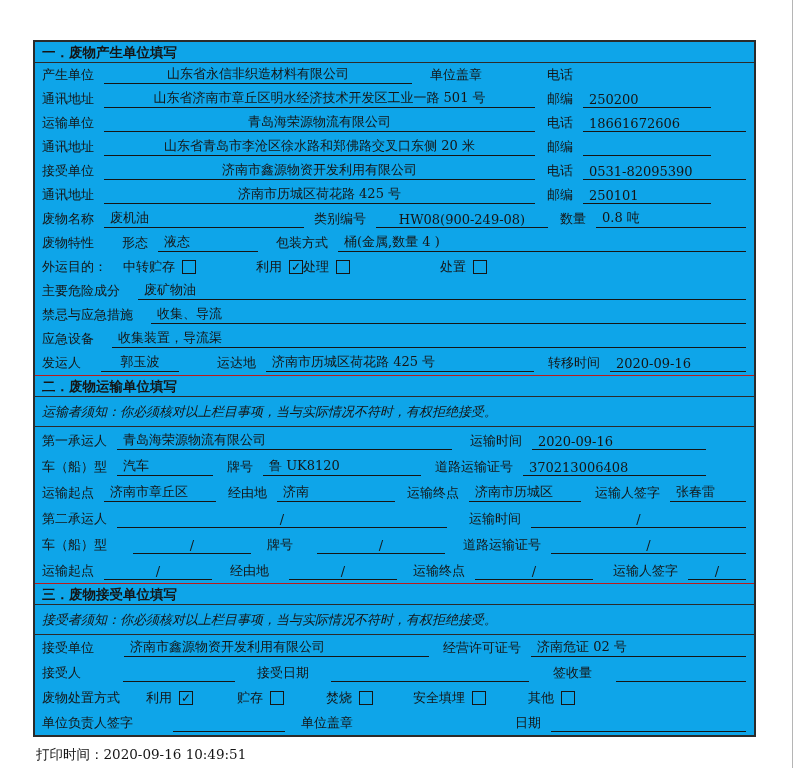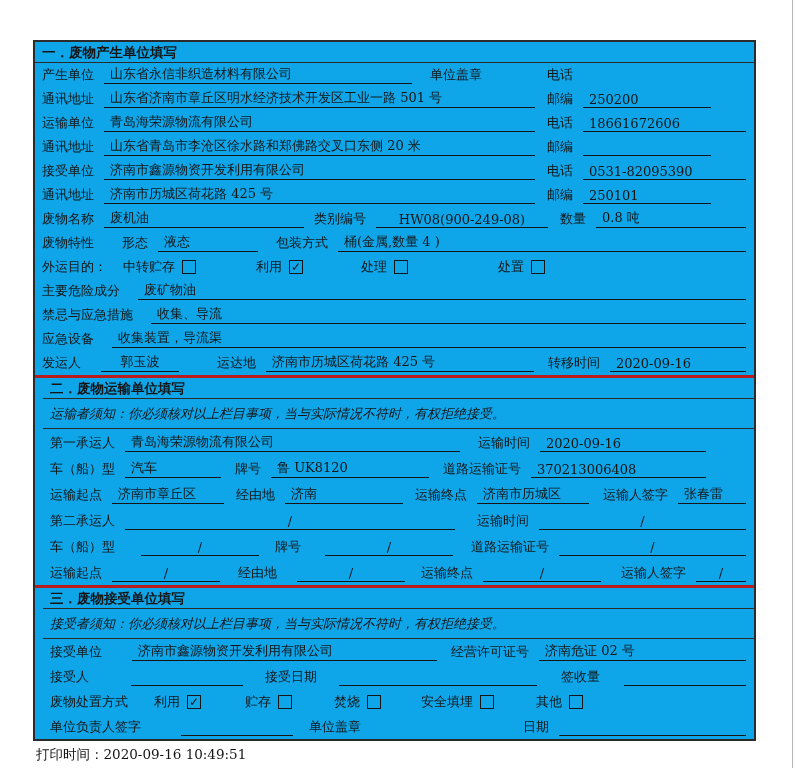--- a/index.html
+++ b/index.html
@@ -12,31 +12,31 @@
   .page-edge{position:absolute;top:0;bottom:0;right:3px;width:1px;background:#b5b5b5;}
 
   
   .hdr{position:relative;height:38px;}
   .doc-no{position:absolute;left:36px;top:13px;font-size:13.5px;white-space:nowrap;}
   .title{position:absolute;left:331px;top:3px;font-size:25px;font-weight:bold;letter-spacing:1px;white-space:nowrap;}
   .qr{position:absolute;left:575px;top:0;}
 
   
   .tbl{position:absolute;left:33px;top:40px;width:723px;border:2px solid #2b2b2b;box-sizing:border-box;background:#0ea5e9;}
-  .sec + .sec{border-top:3px solid #b91c1c;padding-left:8px;}
+  .sec + .sec{border-top:1px solid #b91c1c;}
   .sec-hdr{height:20px;line-height:20px;font-weight:bold;font-size:13.5px;padding-left:7px;border-bottom:1px solid #2b2b2b;}
   .notice{height:29px;display:flex;align-items:center;padding-left:7px;border-bottom:1px solid #2b2b2b;font-style:italic;}
   .row{display:flex;align-items:flex-end;height:24px;padding:0 8px 3px 7px;box-sizing:border-box;}
   .s2 .row{height:26px;}
   .s3 .row{height:25px;}
   .lbl{white-space:nowrap;padding-right:10px;}
   .val{border-bottom:1px solid #151515;padding:0 6px;white-space:nowrap;overflow:hidden;box-sizing:border-box;min-height:16px;}
   .val.fill{flex:1;}
   .val.c{text-align:center;}
-  .lp{display:flex;align-items:flex-end;width:505px;}
+  .lp{display:flex;align-items:flex-end;width:505px;text-align:center;}
   .rp{display:flex;align-items:flex-end;flex:1;}
   .grp{display:flex;align-items:center;white-space:nowrap;}
   .chk{display:inline-block;width:12px;height:12px;border:1px solid #151515;margin-left:7px;font-size:12px;line-height:12px;text-align:center;box-sizing:content-box;color:#151515;}
 
   
   .ftr{position:absolute;left:36px;top:746px;font-size:13.5px;white-space:nowrap;}
 </style>
 </head>
 <body>
 
@@ -134,21 +134,21 @@
       <div class="row">
         <span class="lbl">外运目的：</span>
         <span class="grp" style="margin-left:6px">
           <span>中转贮存</span>
           <span class="chk"></span>
         </span>
         <span class="grp" style="margin-left:60px">
           <span>利用</span>
           <span class="chk">✓</span>
         </span>
-        <span class="grp" style="margin-left:58px">
+        <span class="grp" style="">
           <span>处理</span>
           <span class="chk"></span>
         </span>
         <span class="grp" style="margin-left:90px">
           <span>处置</span>
           <span class="chk"></span>
         </span>
       </div>
 
       <div class="row">

